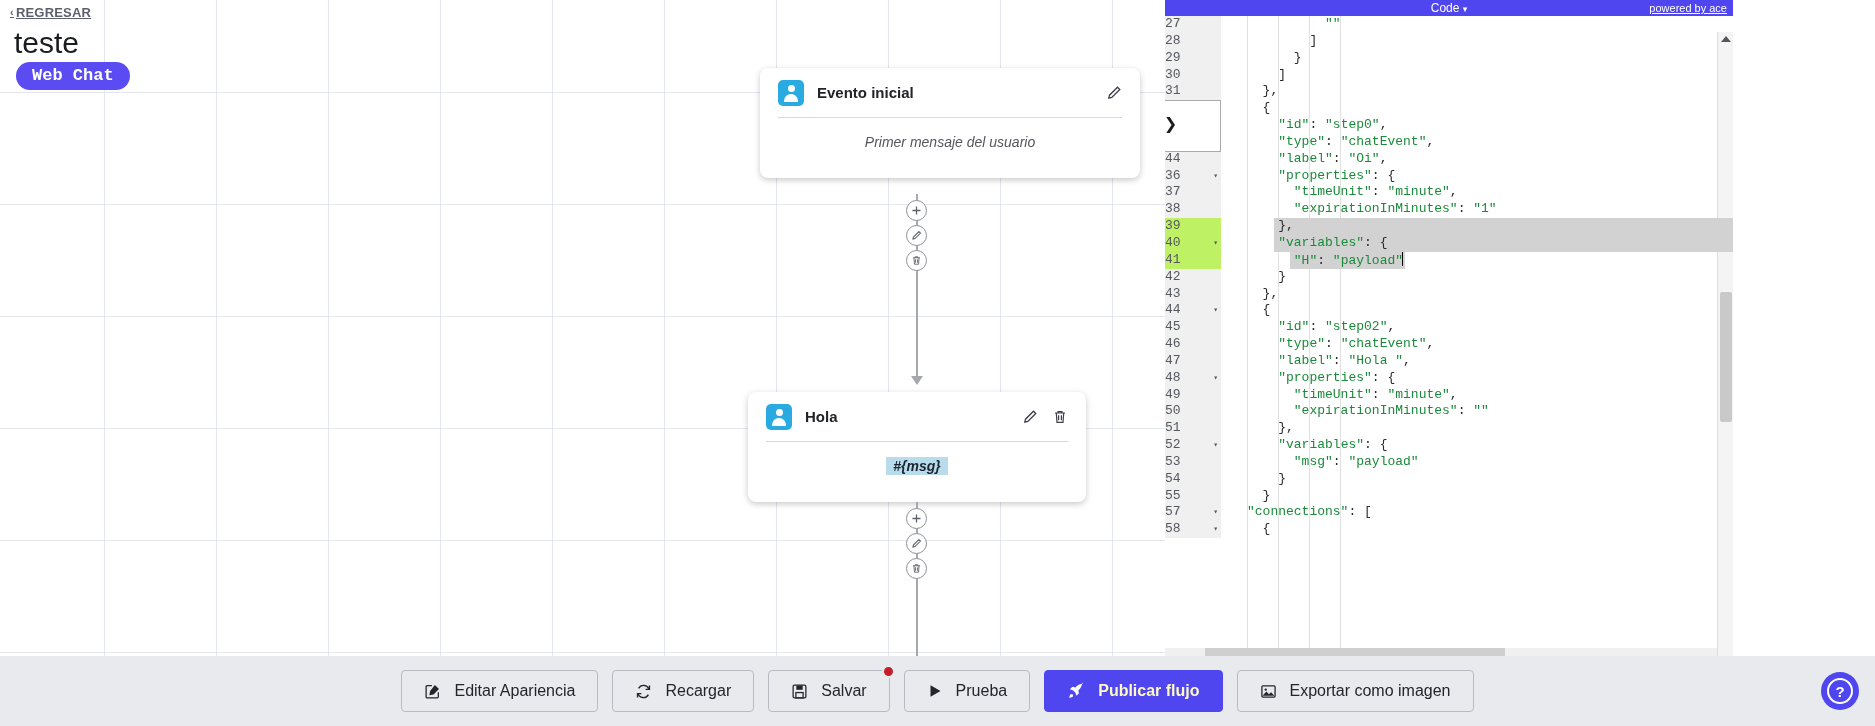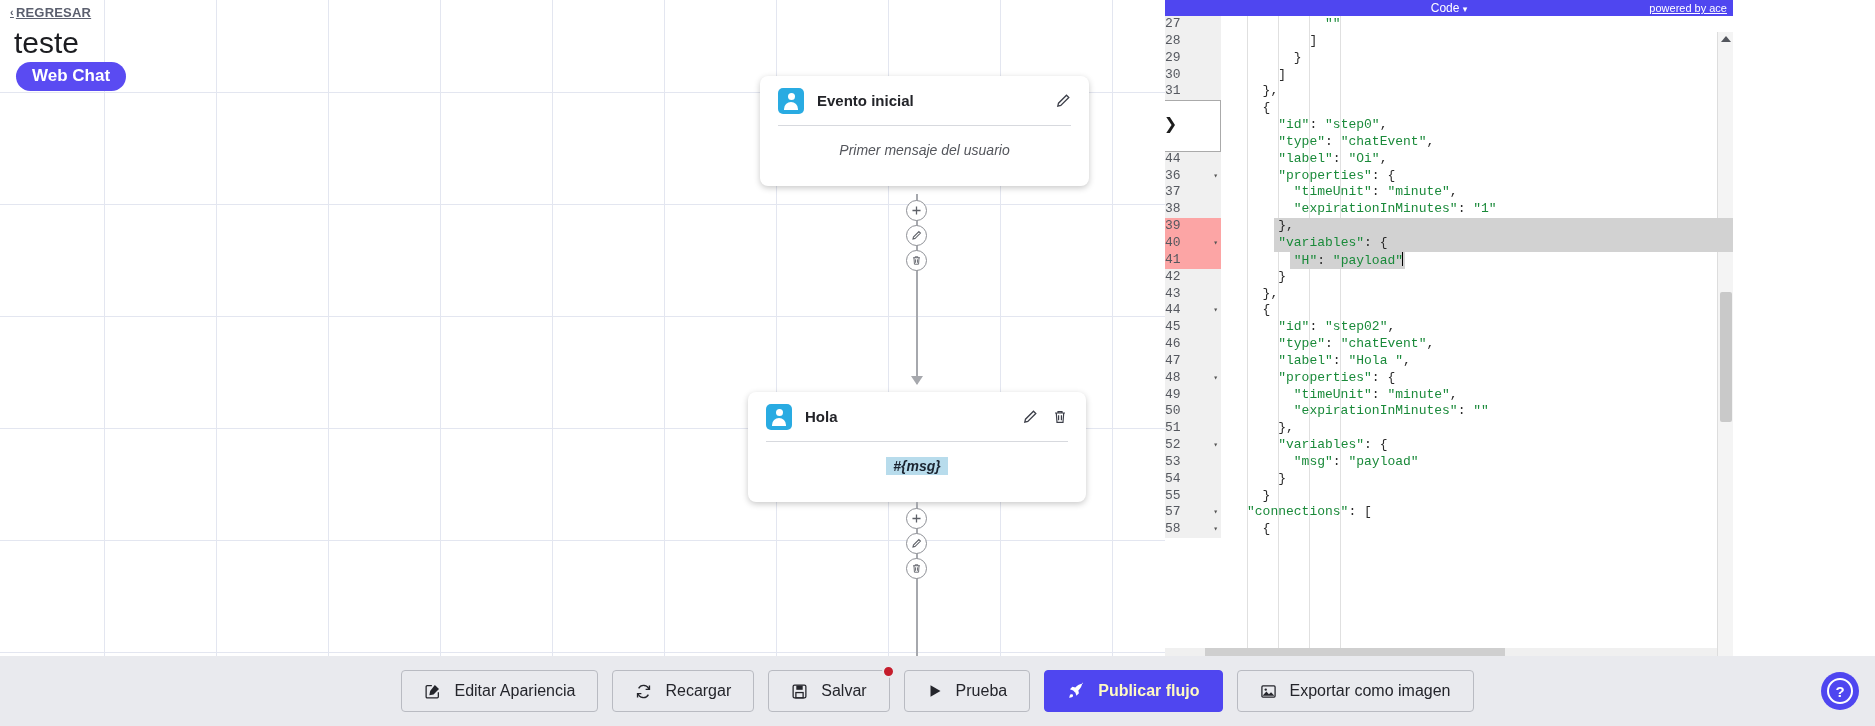--- a/index.html
+++ b/index.html
@@ -33,21 +33,21 @@
   .back-chevron { font-size: 11px; line-height: 1; }
 
   .flow-title {
     position: absolute; left: 14px; top: 26px;
     font-size: 30px; color: #1c1d21; font-weight: 400;
   }
   .channel-badge {
     position: absolute; left: 16px; top: 62px;
     background: #5a4bf2; color: #fff;
     font-size: 17px; font-weight: bold;
-    padding: 4px 16px 5px 16px; border-radius: 16px;
+    padding: 4px 16px 5px 16px; border-radius: 16px; font-family: Liberation Mono, monospace;
   }
 
   
   .node {
     position: absolute;
     background: #fff;
     border-radius: 8px;
     box-shadow: 0 2px 6px rgba(0,0,0,.22);
     padding: 0 18px;
   }
@@ -126,21 +126,21 @@
     position: relative; height: 640px; overflow: hidden;
     font-family: "Liberation Mono", monospace; font-size: 13px;
   }
   .code-rows { position: relative; }
   .crow { display: flex; height: 16.85px; align-items: center; position: relative; }
   .gutter {
     width: 56px; flex: 0 0 56px; text-align: left;
     padding-right: 14px; color: #55585f; background: #f0f0f0;
     height: 16.85px; line-height: 16.85px; position: relative;
   }
-  .gutter.active { background: #fca5a5; }
+  .gutter.active { background: #bef264; }
   .fold { position: absolute; right: 3px; top: 0; line-height: 16.85px; font-size: 8px; color: #555; }
   .codetext {
     flex: 1 1 auto; white-space: pre; padding-left: 26px;
     height: 16.85px; line-height: 16.85px; color: #2b2b2b;
     position: relative;
   }
   .str { color: #1a8a3a; }
   .sel-band { position: absolute; background: #d2d2d2; height: 16.85px; z-index: 0; }
   .codetext span, .codetext { position: relative; z-index: 1; }
   .cursor {
@@ -227,21 +227,21 @@
   <div class="canvas">
 
     <div class="back-link">
       <span class="back-chevron">‹</span>
       <span>REGRESAR</span>
     </div>
 
     <div class="flow-title">teste</div>
     <div class="channel-badge">Web Chat</div>
 
-    <div class="node" style="left:760px; top:76px; width:329px; height:110px;">
+    <div class="node" style="left:760px; top:68px; width:380px; height:110px;">
       <div class="node-head">
         <span class="user-icon"></span>
         <span class="node-title">Evento inicial</span>
         <span class="node-actions">
           <span class="icon-btn">
             <svg width="16" height="16" viewBox="0 0 16 16" fill="none" stroke="#3c3f49" stroke-width="1.3">
               <path d="M11.5 2.2l2.3 2.3-8 8-3 .7.7-3z"></path>
             </svg>
           </span>
         </span>

